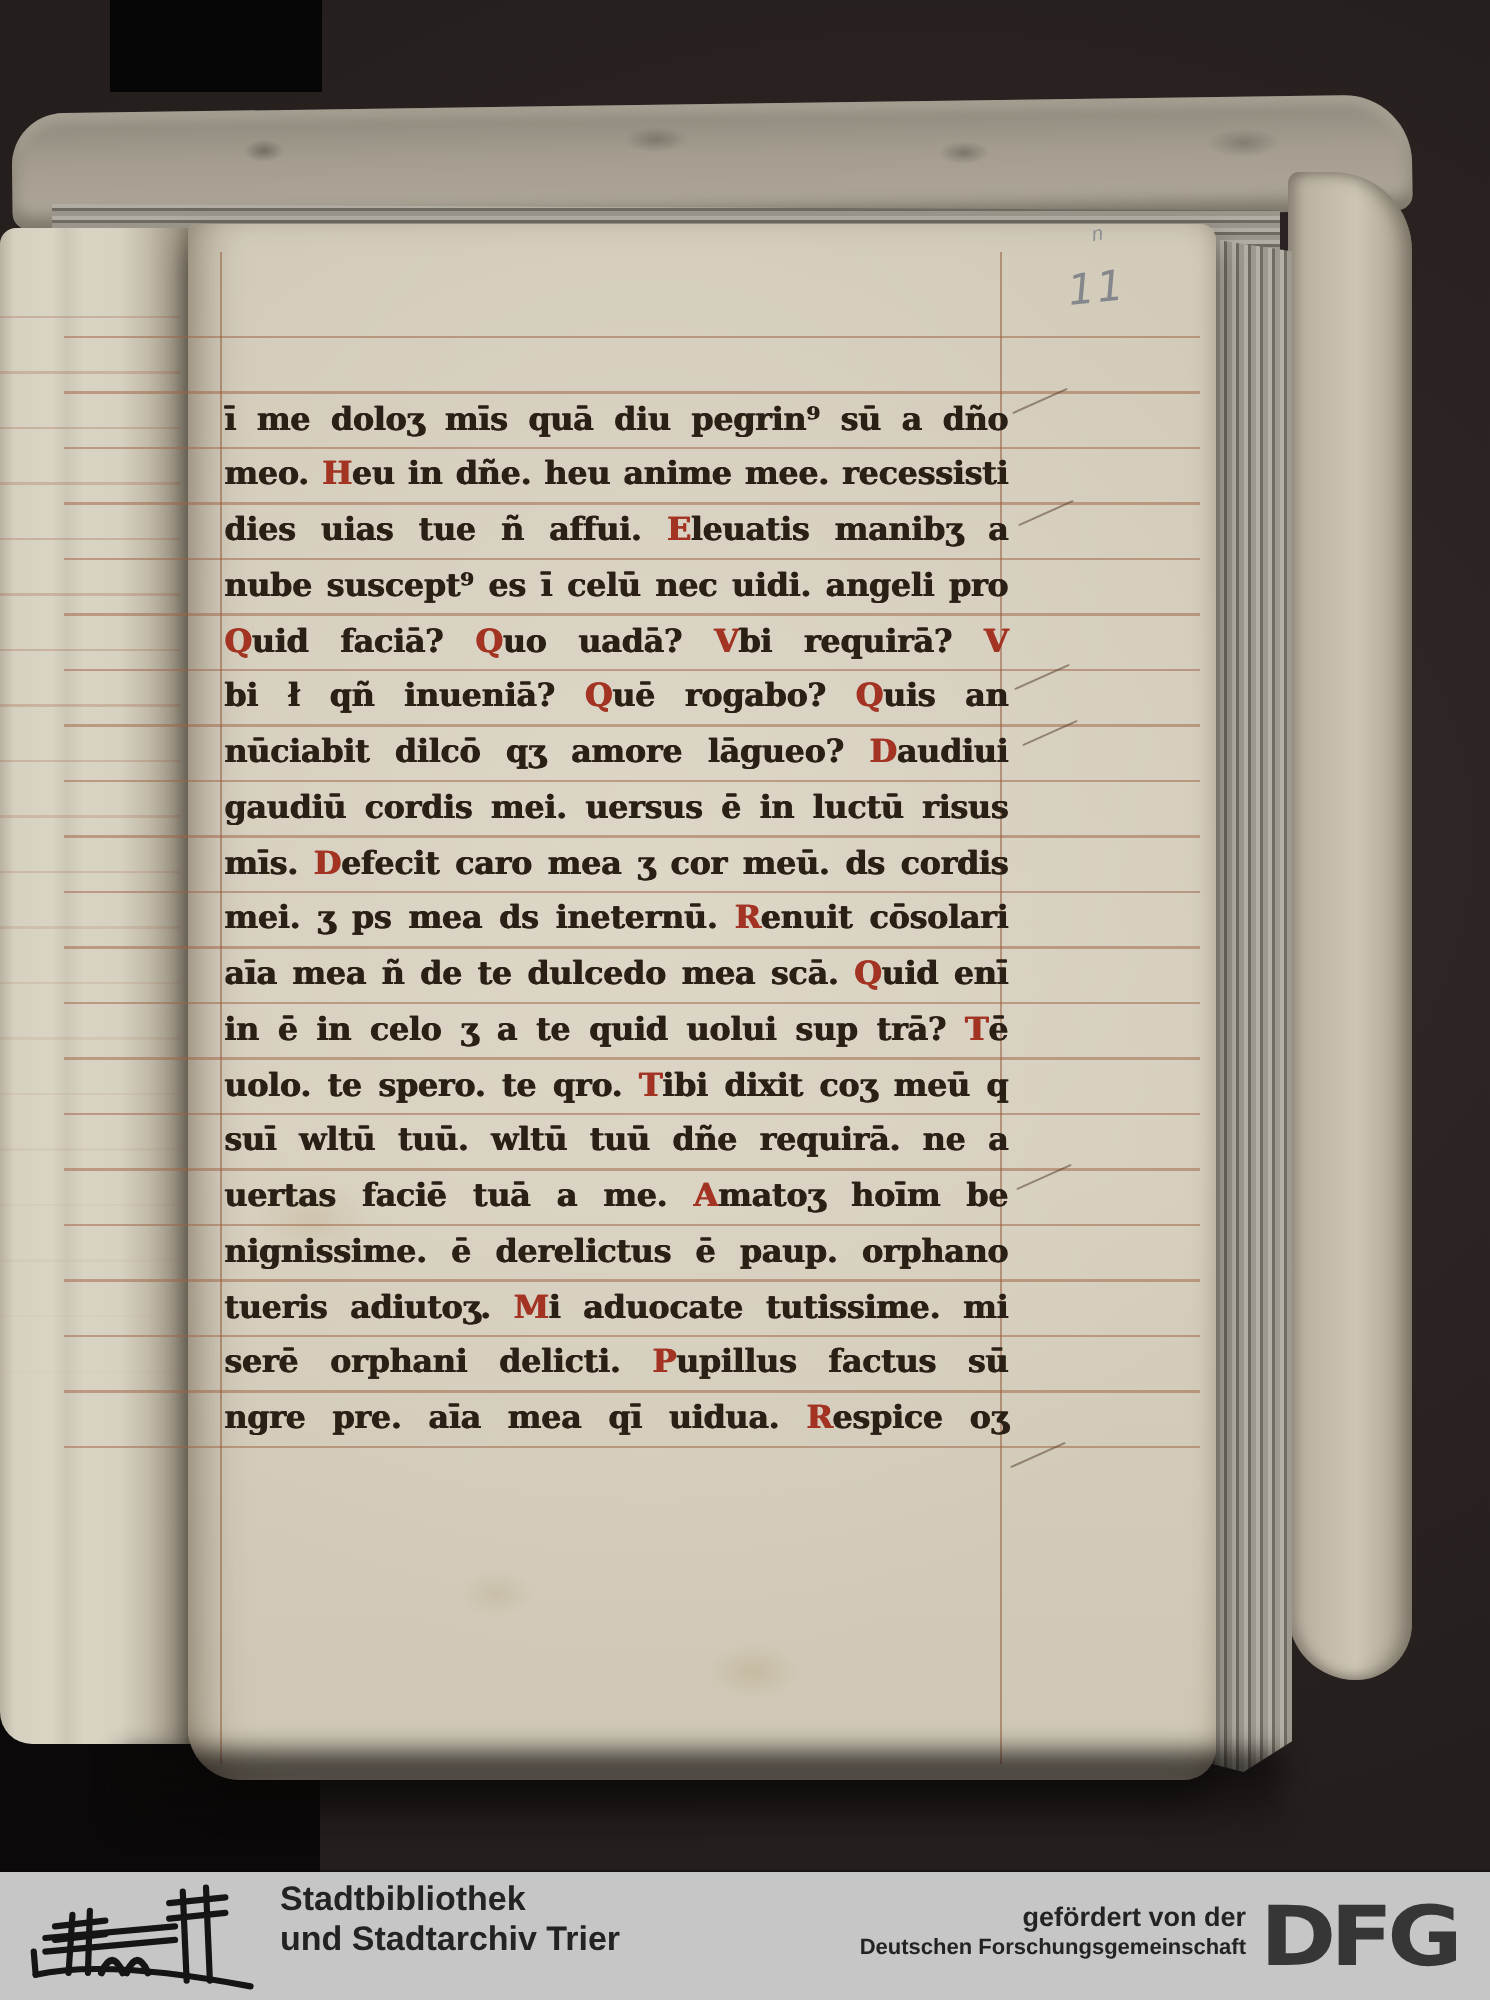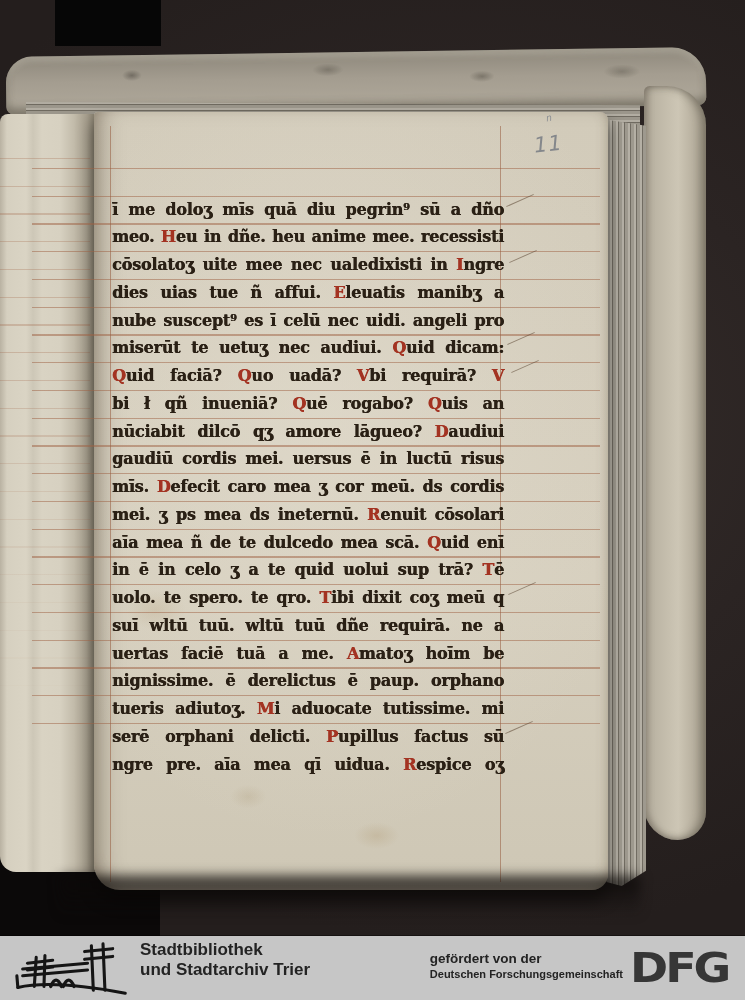--- a/index.html
+++ b/index.html
@@ -124,21 +124,21 @@
     left:0; top:936px; width:745px; height:64px;
     background:var(--banner-bg,#c6c6c6);
     box-shadow:0 -1px 0 rgba(0,0,0,.35);
   }
   .library-logo { left:14px; top:3px; width:118px; height:60px; }
   .library-text {
     left:140px; top:4px; font-weight:bold; font-size:17px; line-height:20px;
     color:var(--banner-text,#232323);
   }
   .funding-text {
-    right:122px; top:15px; text-align:left; font-weight:bold;
+    right:122px; top:15px; text-align:right; font-weight:bold;
     color:var(--banner-text,#232323);
   }
   .funding-text .f1 { font-size:13.5px; line-height:15px; }
   .funding-text .f2 { font-size:11px; line-height:17px; }
   .dfg-logo {
     left:630px; top:0px; width:115px; height:64px; display:flex; align-items:center;
     font-family:"DejaVu Sans", sans-serif; font-weight:900; font-size:46px;
     letter-spacing:-3px; color:#363636; transform:scaleY(.9);
   }
 </style>
@@ -164,24 +164,22 @@
 
   <div class="abs ruling-h"></div>
   <div class="abs rule-v v-left"></div>
   <div class="abs rule-v v-right"></div>
 
   <div class="abs under-page-shadow"></div>
 
   <div class="abs ms-text">
       <div class="ms-line"><span class="ink">ī me doloʒ mīs quā diu pegrin⁹ sū a dño</span></div>
       <div class="ms-line"><span class="ink">meo. </span><span class="rubric">H</span><span class="ink">eu in dñe. heu anime mee. recessisti</span></div>
-      <div class="ms-line"><span class="ink">cōsolatoʒ uite mee nec ualedixisti in </span><span class="rubric">I</span><span class="ink">ngre</span></div>
       <div class="ms-line"><span class="ink">dies uias tue ñ affui. </span><span class="rubric">E</span><span class="ink">leuatis manibʒ a</span></div>
       <div class="ms-line"><span class="ink">nube suscept⁹ es ī celū nec uidi. angeli pro</span></div>
-      <div class="ms-line"><span class="ink">miserūt te uetuʒ nec audiui. </span><span class="rubric">Q</span><span class="ink">uid dicam:</span></div>
       <div class="ms-line"><span class="rubric">Q</span><span class="ink">uid faciā? </span><span class="rubric">Q</span><span class="ink">uo uadā? </span><span class="rubric">V</span><span class="ink">bi requirā? </span><span class="rubric">V</span></div>
       <div class="ms-line"><span class="ink">bi ł qñ inueniā? </span><span class="rubric">Q</span><span class="ink">uē rogabo? </span><span class="rubric">Q</span><span class="ink">uis an</span></div>
       <div class="ms-line"><span class="ink">nūciabit dilcō qʒ amore lāgueo? </span><span class="rubric">D</span><span class="ink">audiui</span></div>
       <div class="ms-line"><span class="ink">gaudiū cordis mei. uersus ē in luctū risus</span></div>
       <div class="ms-line"><span class="ink">mīs. </span><span class="rubric">D</span><span class="ink">efecit caro mea ʒ cor meū. ds cordis</span></div>
       <div class="ms-line"><span class="ink">mei. ʒ ps mea ds ineternū. </span><span class="rubric">R</span><span class="ink">enuit cōsolari</span></div>
       <div class="ms-line"><span class="ink">aīa mea ñ de te dulcedo mea scā. </span><span class="rubric">Q</span><span class="ink">uid enī</span></div>
       <div class="ms-line"><span class="ink">in ē in celo ʒ a te quid uolui sup trā? </span><span class="rubric">T</span><span class="ink">ē</span></div>
       <div class="ms-line"><span class="ink">uolo. te spero. te qro. </span><span class="rubric">T</span><span class="ink">ibi dixit coʒ meū q</span></div>
       <div class="ms-line"><span class="ink">suī wltū tuū. wltū tuū dñe requirā. ne a</span></div>

